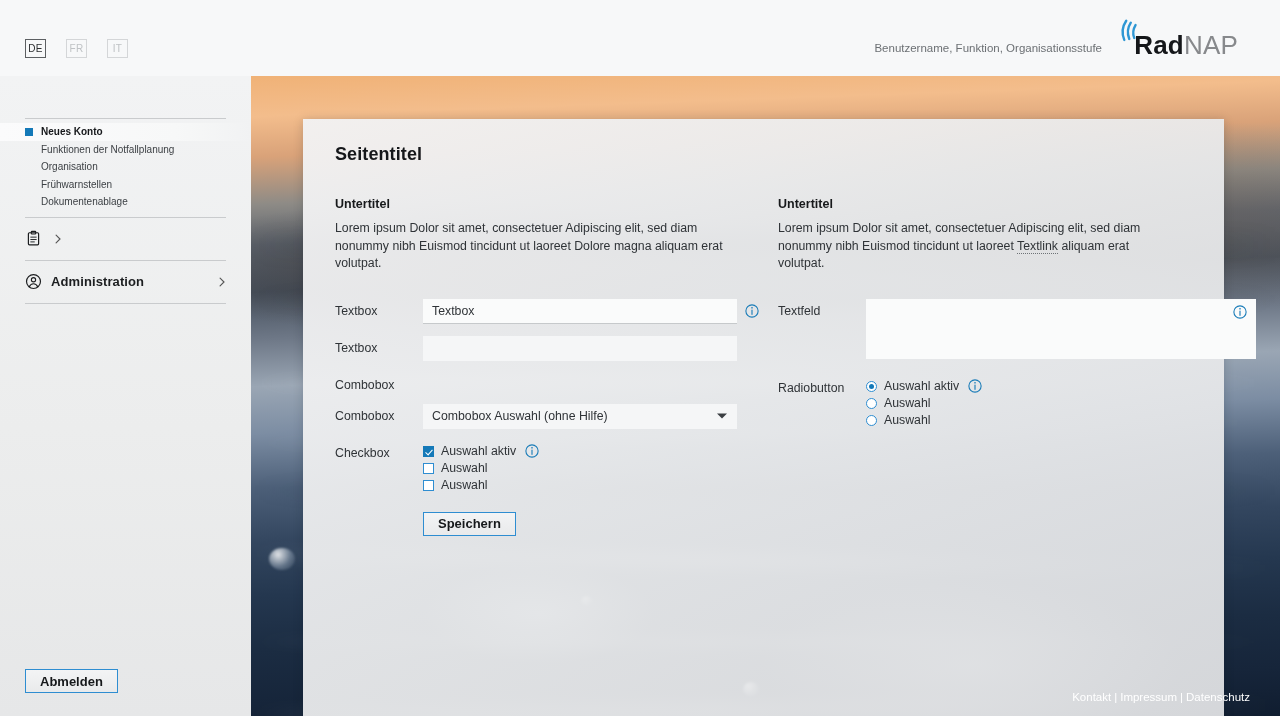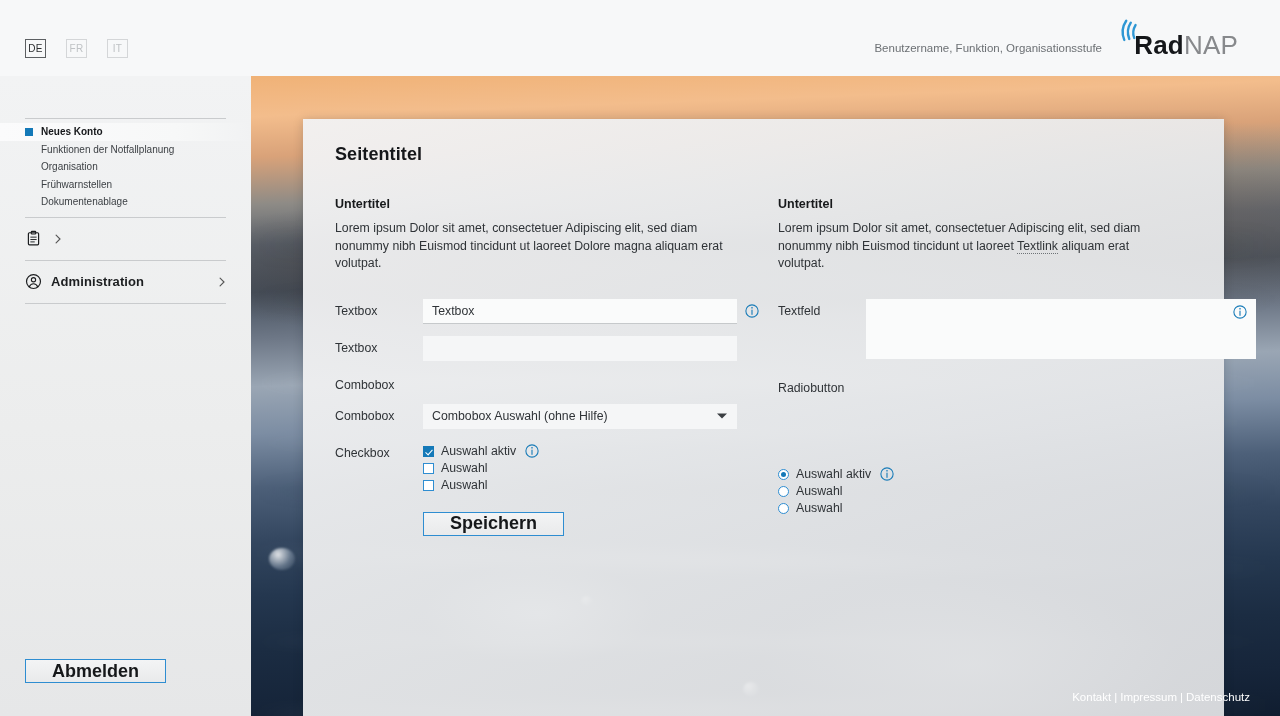--- a/index.html
+++ b/index.html
@@ -147,28 +147,28 @@
     width: 8px; height: 8px; margin-right: 8px;
     flex: 0 0 8px; background: transparent;
   }
   .subitem.active {
     background: linear-gradient(90deg,#fbfbfc 0%, #f7f8f8 70%, #f1f2f3 100%);
     font-weight: bold; color: #15171a;
   }
   .subitem.active .bullet { background: #1479b8; }
   .sublist { padding: 4px 0 6px 0; }
 
-  .logout-wrap { position: absolute; left: 25px; bottom: 33px; border-radius: 11px; }
+  .logout-wrap { position: absolute; left: 25px; bottom: 23px; border-radius: 11px; }
 
   .btn {
     display: inline-flex; align-items: center; justify-content: center;
-    height: 24px; padding: 0 26px;
+    height: 24px; padding: 0 14px;
     border: 1px solid #2e8dd1;
     background: linear-gradient(180deg,#f3f4f5,#e9eaeb);
-    color: #16181a; font-size: 18px; font-weight: bold;
+    color: #16181a; font-size: 13px; font-weight: bold;
     cursor: pointer; white-space: nowrap;
   }
 
   
   .card {
     position: absolute; left: 303px; top: 119px;
     width: 921px; height: 616px;
     background: linear-gradient(140deg, rgba(242,242,243,.955) 0%, rgba(236,237,238,.94) 42%, rgba(228,229,231,.925) 100%);
     z-index: 30;
     box-shadow: 0 1px 10px rgba(10,20,35,.18);
@@ -482,21 +482,21 @@
               <div class="textarea">
                 <svg class="info info-inside" viewBox="0 0 16 16">
                   <circle cx="8" cy="8" r="7" fill="none" stroke="currentColor" stroke-width="1.25"></circle>
                   <circle cx="8" cy="4.4" r="0.95" fill="currentColor"></circle>
                   <path d="M8 6.8v5" stroke="currentColor" stroke-width="1.3" stroke-linecap="round"></path>
                 </svg>
               </div>
             </div>
           </div>
 
-          <div class="row" style="margin-top:17px;flex-direction:column;">
+          <div class="row" style="margin-top:17px;">
             <div class="row-label">Radiobutton</div>
             <div class="field-wrap optlist">
 
               <div class="opt">
                 <span class="radio sel"></span>
                 <span>Auswahl aktiv</span>
                 <svg class="info" viewBox="0 0 16 16">
                   <circle cx="8" cy="8" r="7" fill="none" stroke="currentColor" stroke-width="1.25"></circle>
                   <circle cx="8" cy="4.4" r="0.95" fill="currentColor"></circle>
                   <path d="M8 6.8v5" stroke="currentColor" stroke-width="1.3" stroke-linecap="round"></path>

